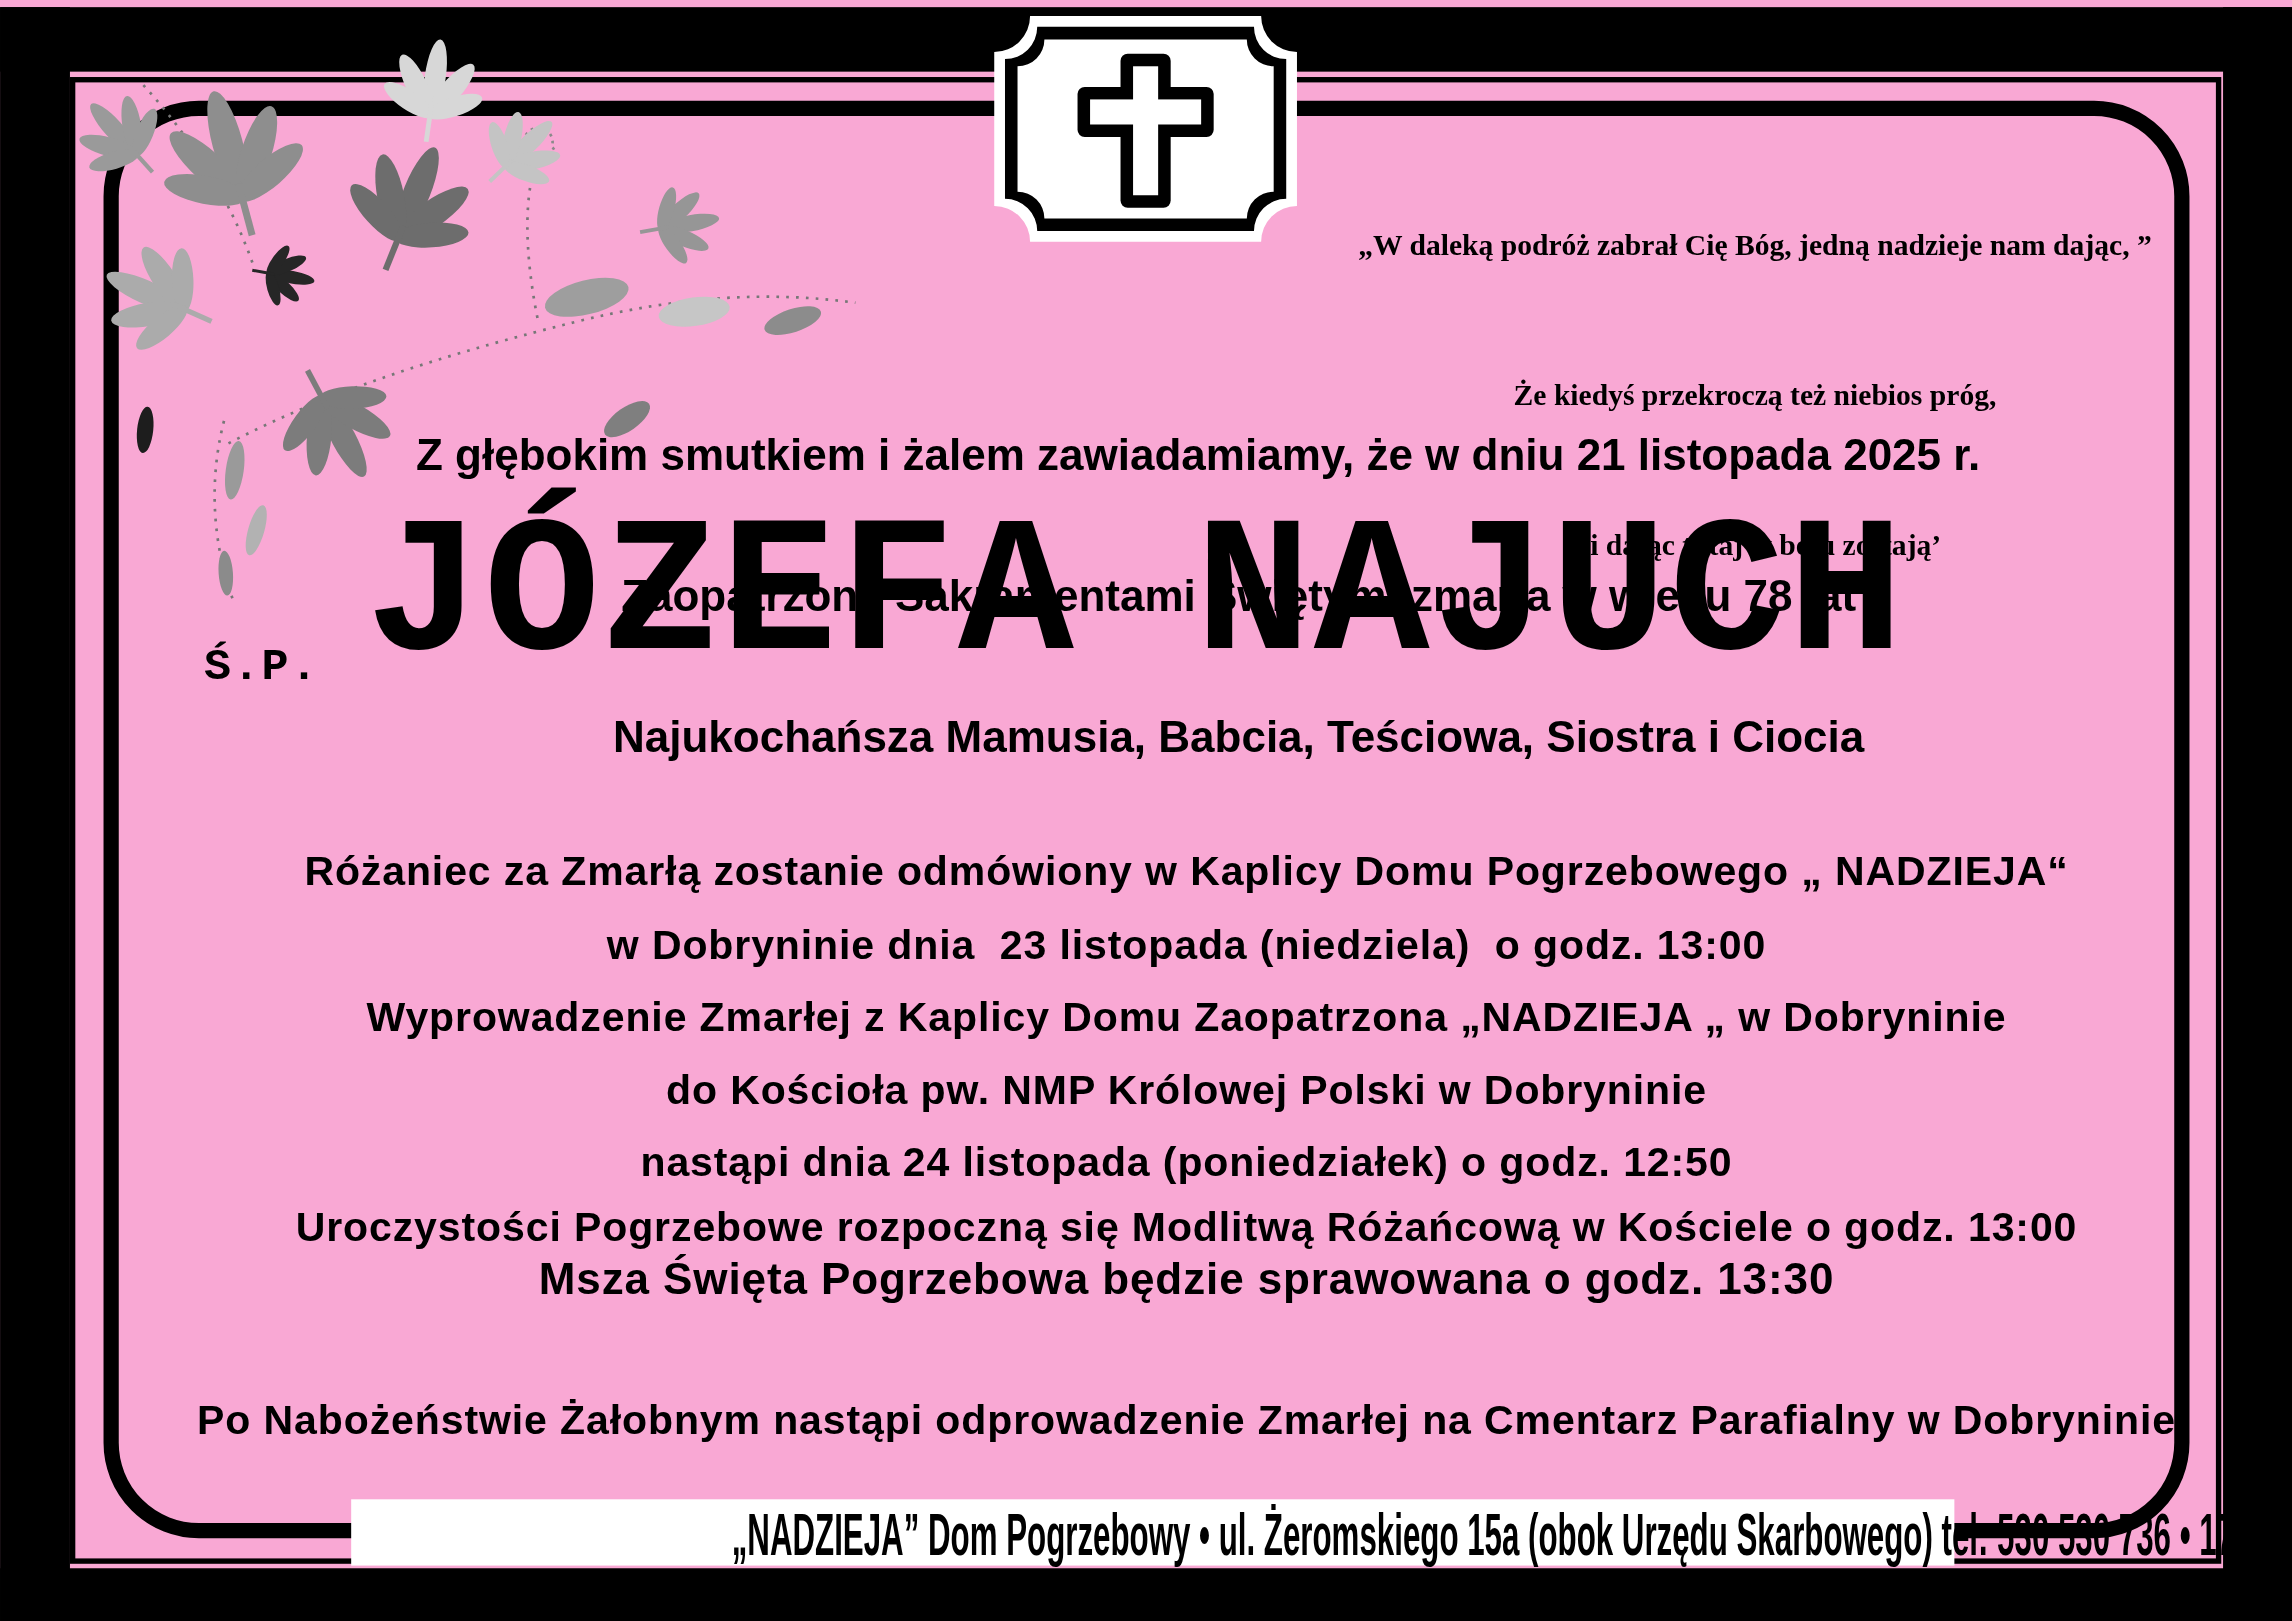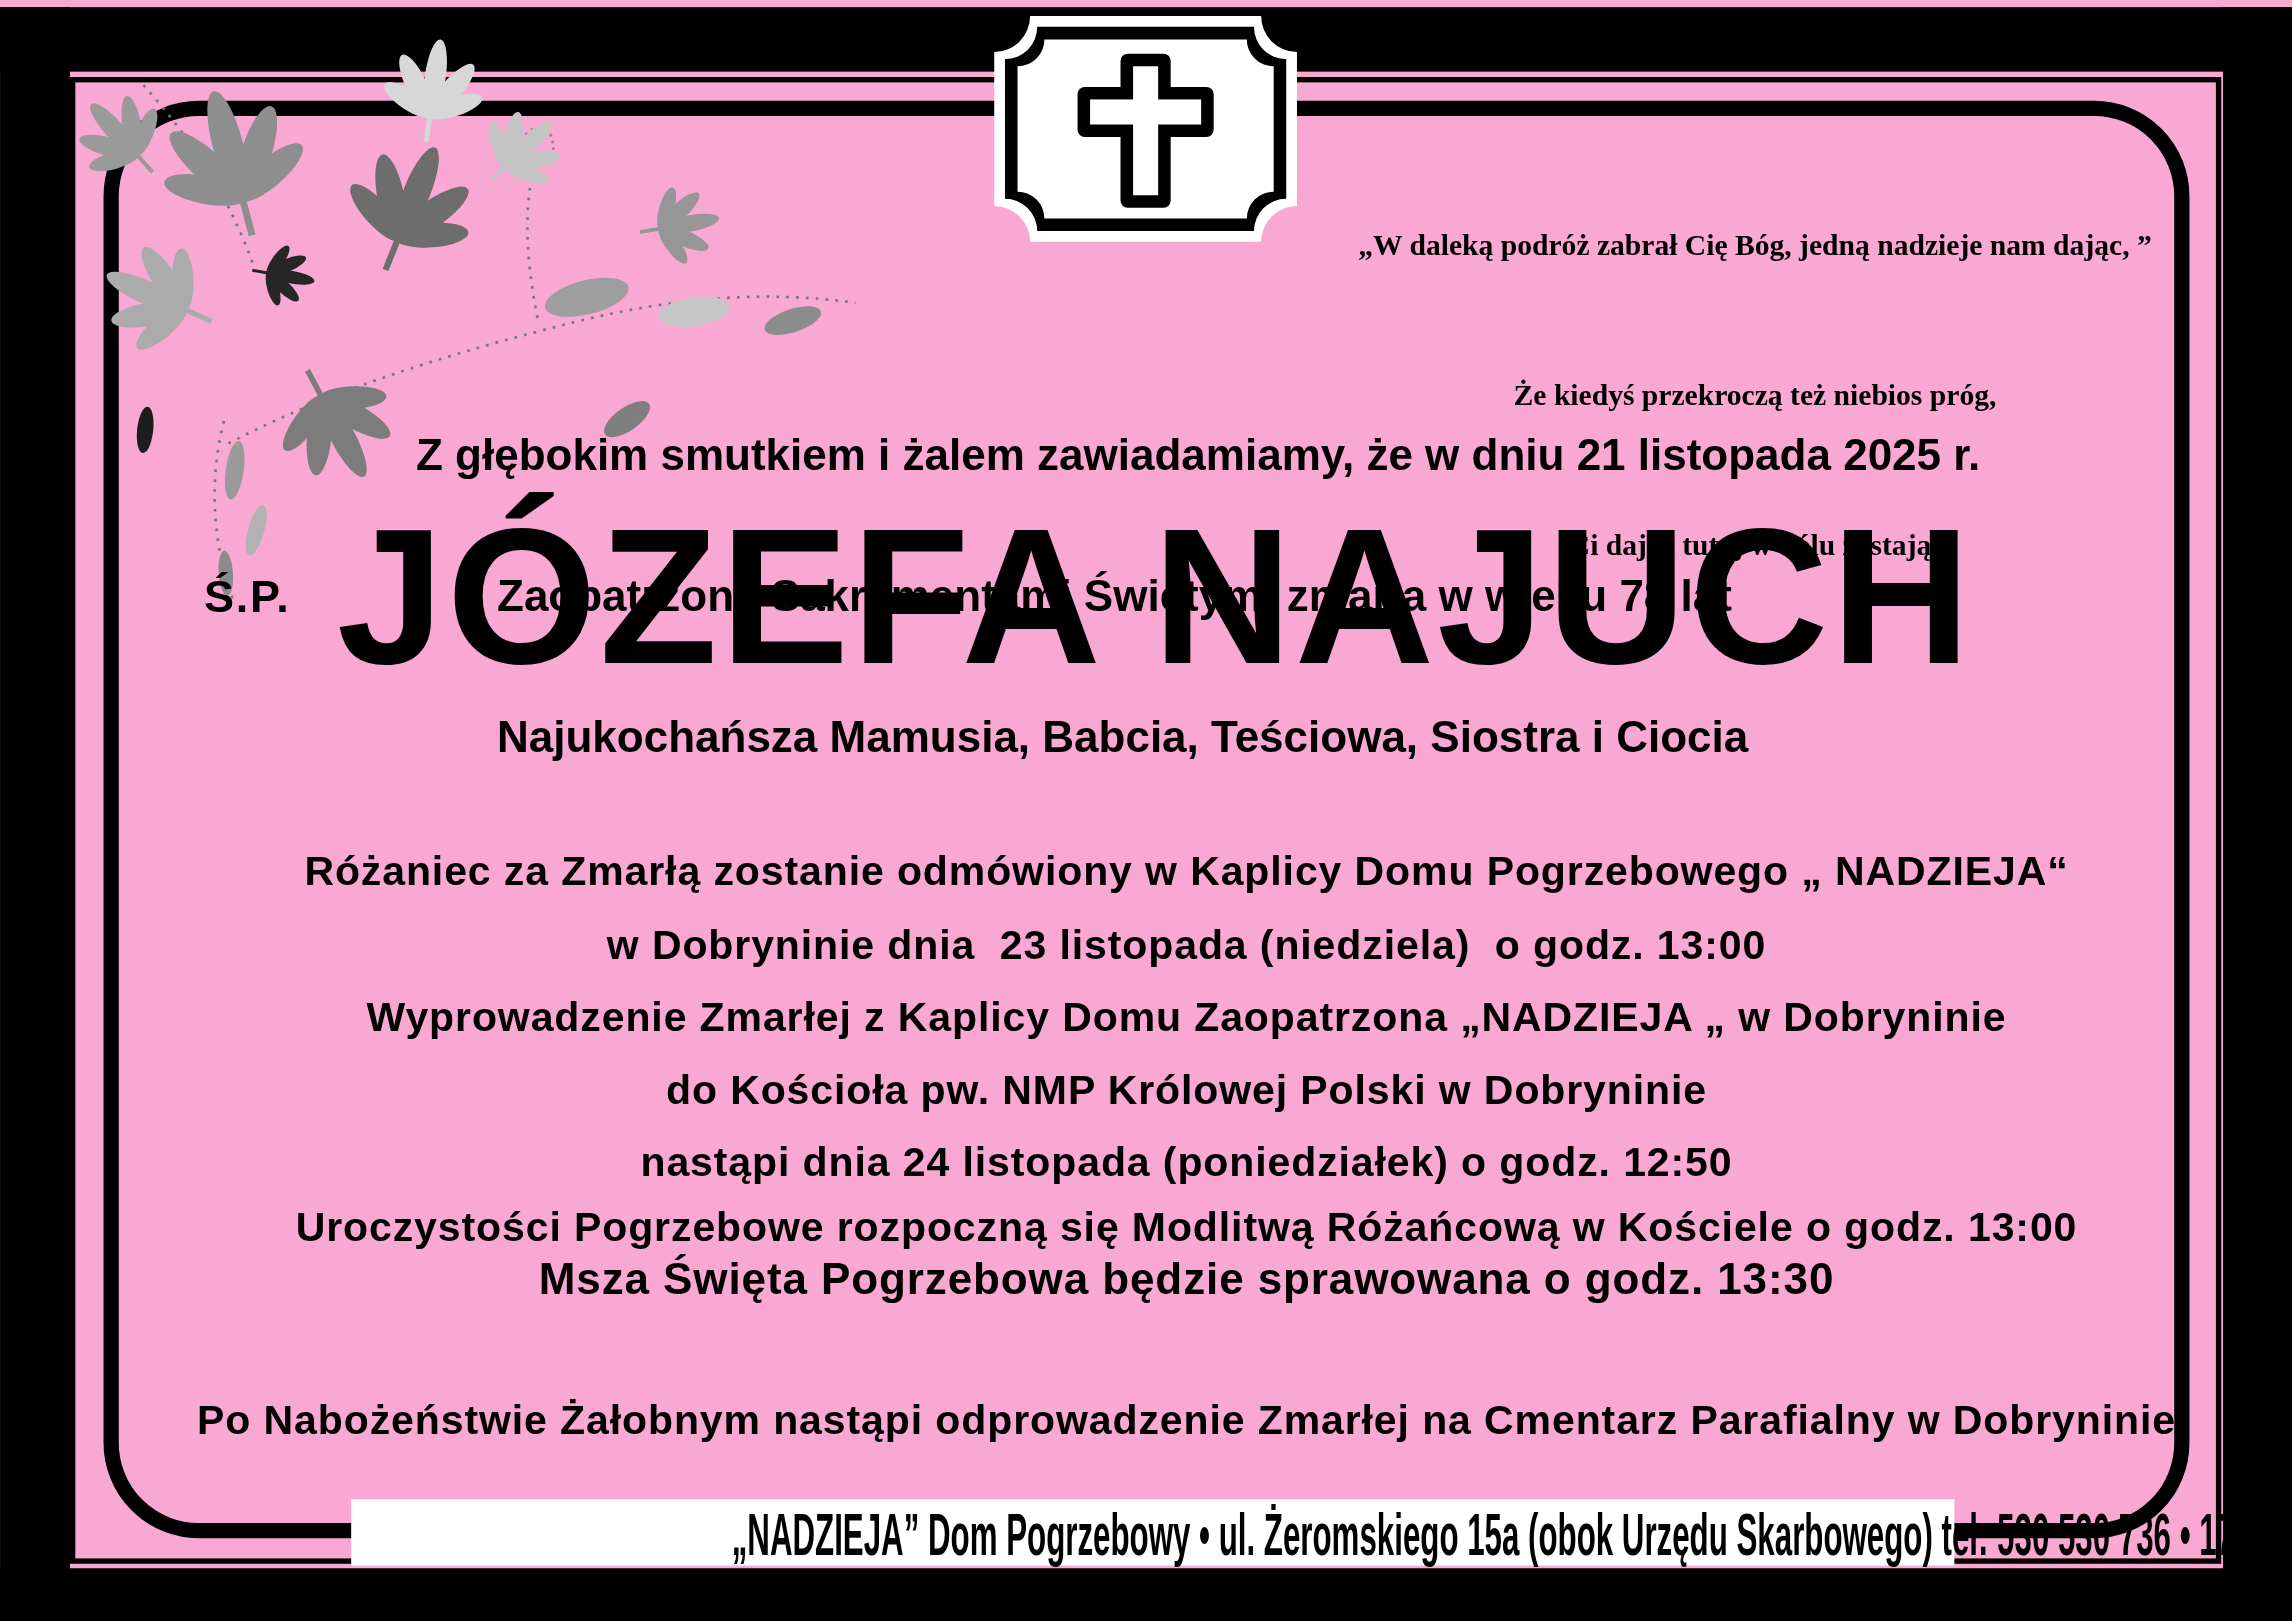--- a/index.html
+++ b/index.html
@@ -40,30 +40,32 @@
   }
 
   .announce-block {
     position: absolute;
     left: 416px;
     top: 337px;
     font-weight: bold;
     font-size: 44px;
     line-height: 47px;
     white-space: pre-wrap;
+    text-align: center;
   }
   .announce-block .indent { margin-left: 81px; }
 
   .name-row {
     position: absolute;
     left: 204px;
     top: 500px;
     display: flex;
-    align-items: center;
+    align-items: flex-end;
     white-space: nowrap;
+    font-family: Liberation Mono, monospace;
   }
   .sp {
     font-weight: bold;
     font-size: 45px;
     letter-spacing: 1.8px;
     margin-right: 14.3px;
   }
   .deceased-name {
     font-weight: bold;
     font-size: 193px;

